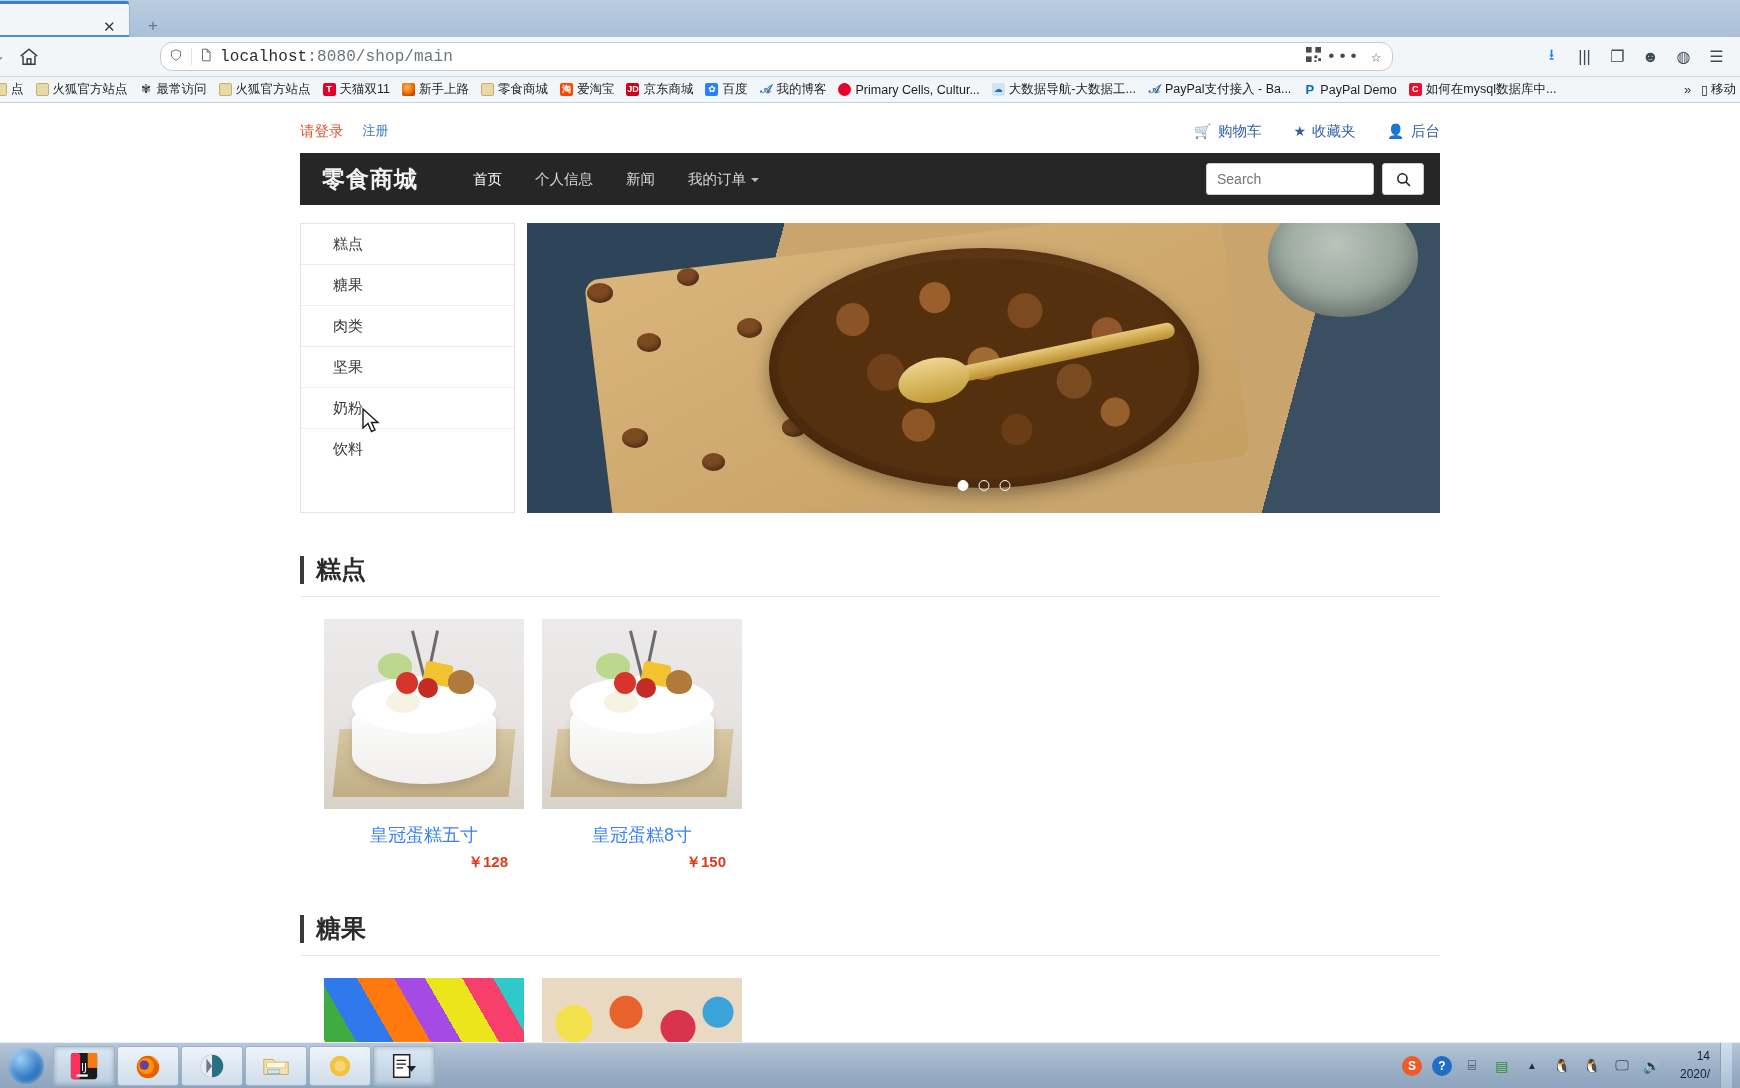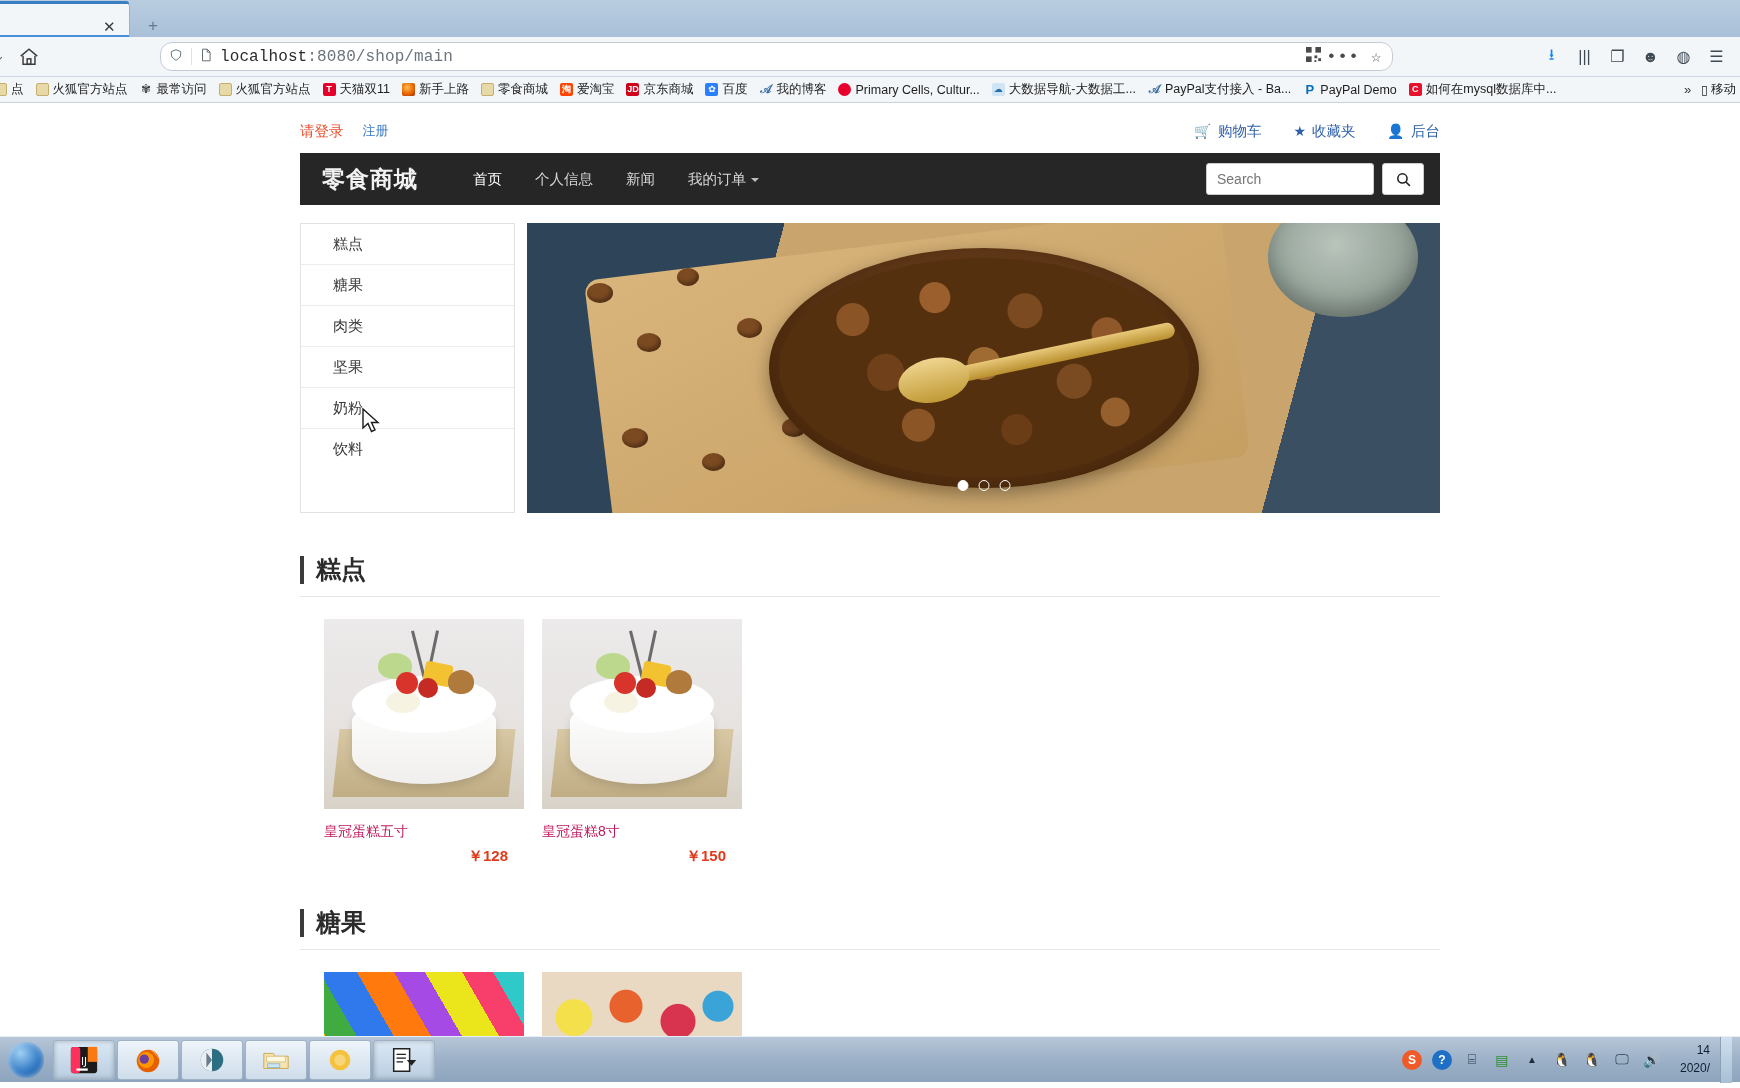--- a/index.html
+++ b/index.html
@@ -218,29 +218,29 @@
       radial-gradient(circle at 88% 18%, #3aa3d8 0 15px, transparent 16px),
       radial-gradient(circle at 24% 56%, #8fc93a 0 20px, transparent 21px),
       radial-gradient(circle at 52% 52%, #f29b3c 0 19px, transparent 20px),
       radial-gradient(circle at 78% 58%, #d4c9a8 0 18px, transparent 19px),
       radial-gradient(circle at 14% 86%, #e84f6a 0 17px, transparent 18px),
       radial-gradient(circle at 44% 88%, #f2e14a 0 18px, transparent 19px),
       radial-gradient(circle at 72% 86%, #6fbf4a 0 17px, transparent 18px),
       #e9d9c2;
   }
 
-  .card .pname { margin-top: 14px; text-align:left; font-size: 14px; color:#be185d; }
+  .card .pname { margin-top: 14px; text-align:center; font-size: 18px; color:#3b82f6; }
   .card .pprice { margin-top: 6px; text-align:right; font-size: 15px; color:#e03a1c;
                   font-weight:bold; padding-right: 16px; }
 
   
   .cursor { position:absolute; left: 362px; top: 305px; width: 0; height: 0; z-index: 50; }
 
   
-  .taskbar { position:absolute; left:0; bottom:6px; width:1740px; height: 46px;
+  .taskbar { position:absolute; left:0; bottom:0; width:1740px; height: 46px;
              background: linear-gradient(180deg,#b7c6d8 0%, #9fb3c9 45%, #8ca4bd 100%);
              border-top: 1px solid #e6eef6; display:flex; align-items:center; }
   .startorb { width: 52px; height: 44px; display:flex; align-items:center;
               justify-content:center; cursor:pointer; }
   .orb { width: 36px; height: 36px; border-radius:50%;
          background: radial-gradient(circle at 35% 30%, #9fd0f5, #2a74c0 60%, #134a87);
          box-shadow: 0 0 6px rgba(255,255,255,.7) inset; }
   .tb-btn { width: 62px; height: 40px; margin: 0 1px; border:1px solid #9fb2c6;
             border-radius: 3px; background: linear-gradient(180deg,#eef4fa,#cfddea);
             display:flex; align-items:center; justify-content:center; cursor:pointer; }

